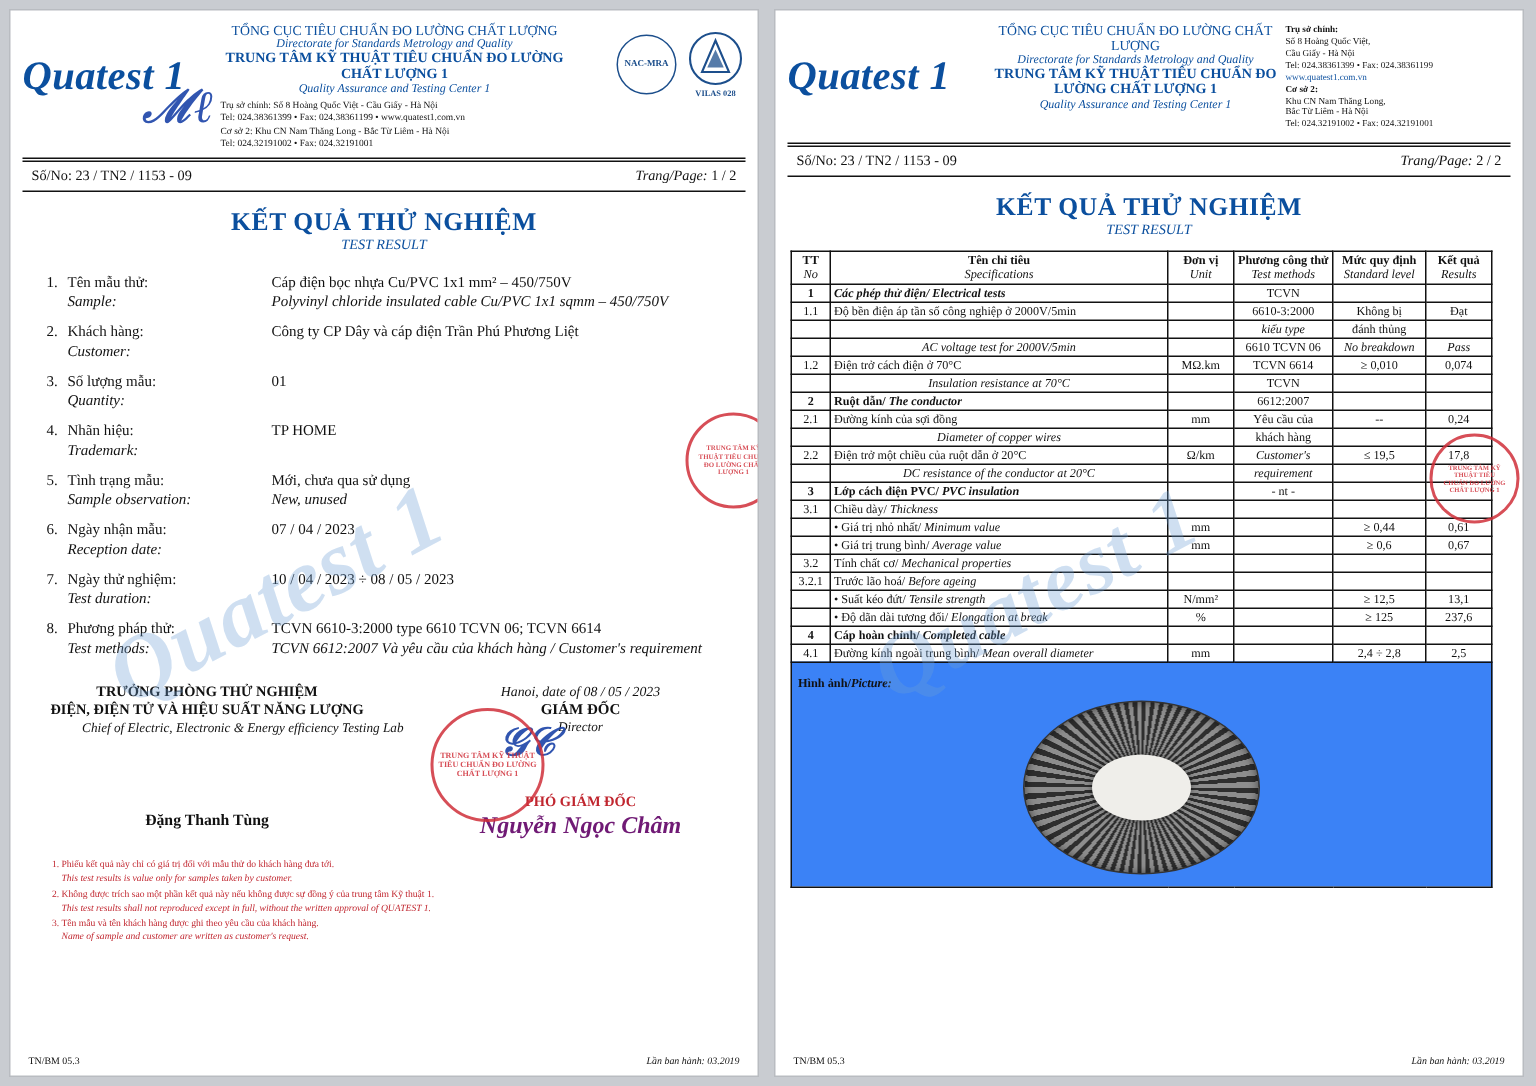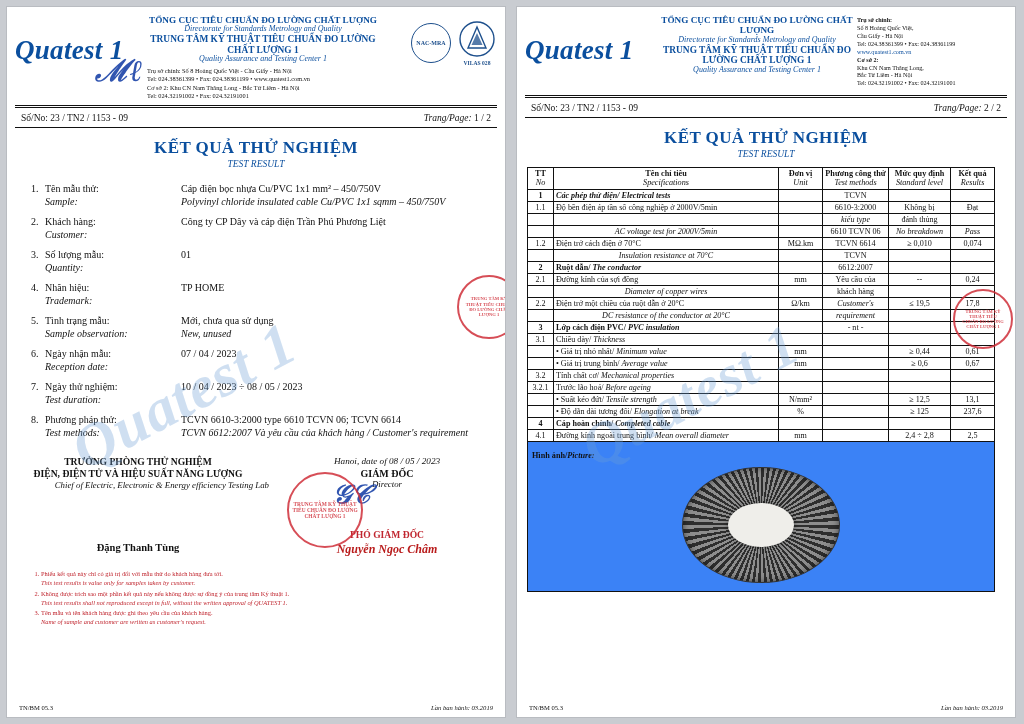--- a/index.html
+++ b/index.html
@@ -44,21 +44,21 @@
     font-family:"Liberation Serif", serif;
     font-style:italic;
     font-weight:bold;
     font-size:27px;
     color:#0b4f9e;
     width:132px;
     padding-top:22px;
     letter-spacing:.3px;
   }
   .hdr-center { flex:1; text-align:center; line-height:1.12; padding-top:2px; }
-  .hdr-center .l1 { font-size:9.2px; font-weight:bold; color:#0b4f9e; }
+  .hdr-center .l1 { font-size:9.2px; font-weight:normal; color:#0b4f9e; }
   .hdr-center .l2 { font-size:8px; font-style:italic; color:#0b4f9e; }
   .hdr-center .l3 { font-size:9.4px; font-weight:bold; color:#0b4f9e; }
   .hdr-center .l4 { font-size:8px; font-style:italic; color:#0b4f9e; }
   .hdr-center .addr { font-size:6.3px; color:#111; text-align:left; margin-top:3px; line-height:1.3; }
   .hdr-right { width:118px; font-size:6.1px; line-height:1.3; padding-top:4px; }
   .hdr-right b { display:block; }
   .seals { display:flex; gap:6px; align-items:center; justify-content:flex-end; padding-top:2px; }
   .seal { text-align:center; }
   .seal .circle {
     width:40px;height:40px;border-radius:50%;
@@ -96,21 +96,21 @@
   .sig-left { width:262px; text-align:center; }
   .sig-left .b { font-weight:bold; font-size:9.6px; line-height:1.25; }
   .sig-left .i { font-style:italic; font-size:8.8px;text-align:right; }
   .sig-left .name { font-weight:bold; font-size:10.5px; margin-top:52px; }
   .sig-right { flex:1; text-align:center; position:relative; }
   .sig-right .date { font-style:italic; font-size:9.2px; }
   .sig-right .b { font-weight:bold; font-size:10px; margin-top:2px; }
   .sig-right .i { font-style:italic; font-size:8.8px; }
   .sig-right .name2 {
     font-family:"Liberation Serif", serif; font-style:italic; font-weight:bold;
-    color:#b91c1c; font-size:12px; margin-top:46px;
+    color:#701a75; font-size:16px; margin-top:46px;
   }
   .sig-right .pgd { font-weight:bold; font-size:9.6px; color:#c0262f; margin-top:40px; }
 
   .stamp-red {
     position:absolute; border:2px solid #d0303a; border-radius:50%;
     color:#d0303a; font-size:5.4px; font-weight:bold; text-align:center;
     display:flex; align-items:center; justify-content:center; line-height:1.15;
     opacity:.85; pointer-events:none;
   }
   .signature-ink {

